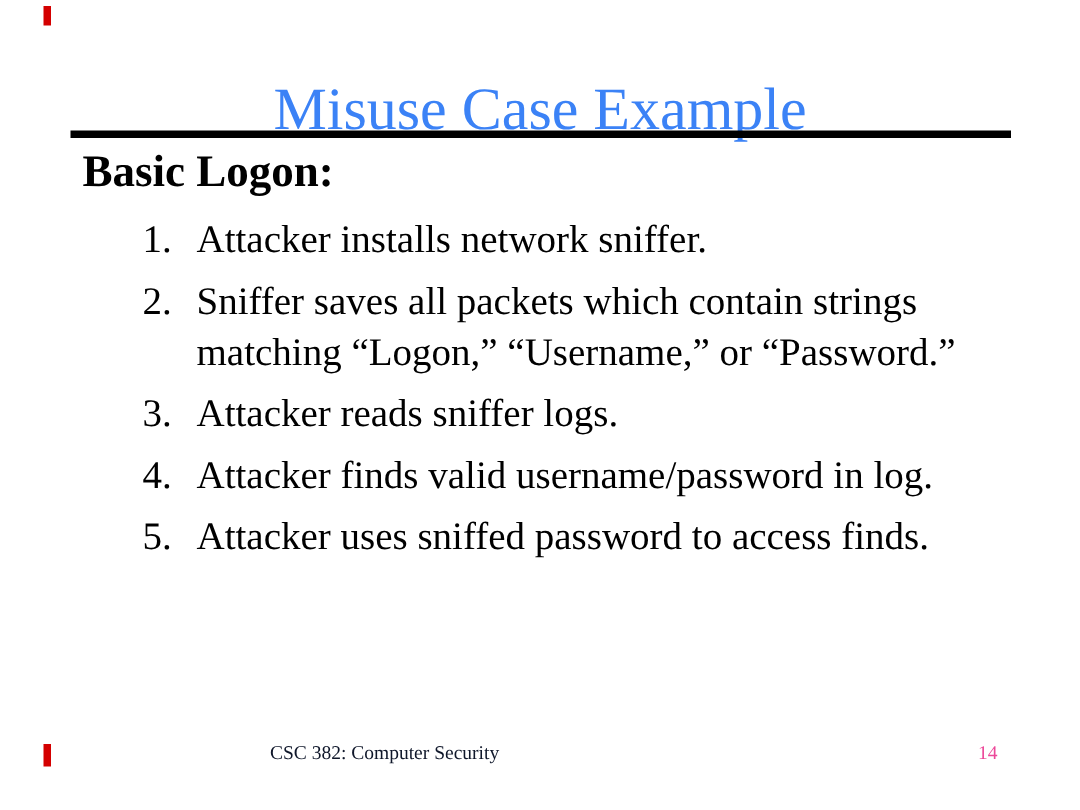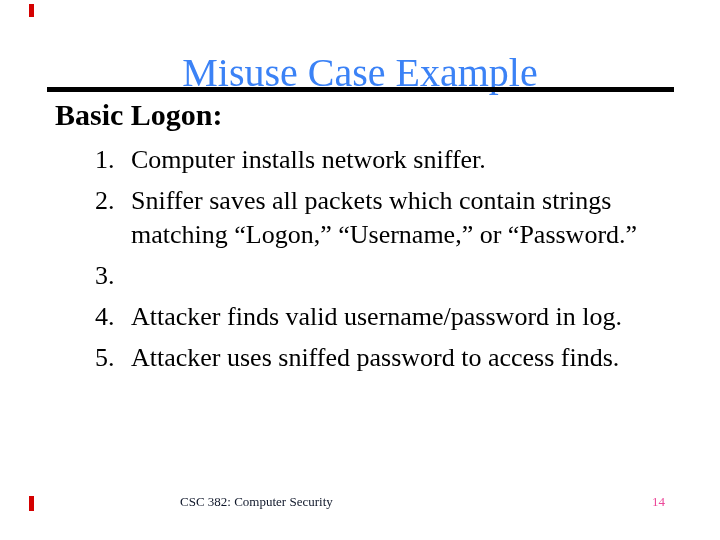--- a/index.html
+++ b/index.html
@@ -104,30 +104,31 @@
   <div class="title">Misuse Case Example</div>
 
   <div class="rule"></div>
 
   <div class="heading">Basic Logon:</div>
 
   <div class="list">
 
       <div class="item">
         <span class="num">1.</span>
-        <span class="text">Computer installs network sniffer.</span>
+        <span class="text">Attacker installs network sniffer.</span>
       </div>
 
       <div class="item">
         <span class="num">2.</span>
         <span class="text">Sniffer saves all packets which contain strings matching “Logon,” “Username,” or “Password.”</span>
       </div>
 
       <div class="item">
         <span class="num">3.</span>
+        <span class="text">Attacker reads sniffer logs.</span>
       </div>
 
       <div class="item">
         <span class="num">4.</span>
         <span class="text">Attacker finds valid username/password in log.</span>
       </div>
 
       <div class="item">
         <span class="num">5.</span>
         <span class="text">Attacker uses sniffed password to access finds.</span>

